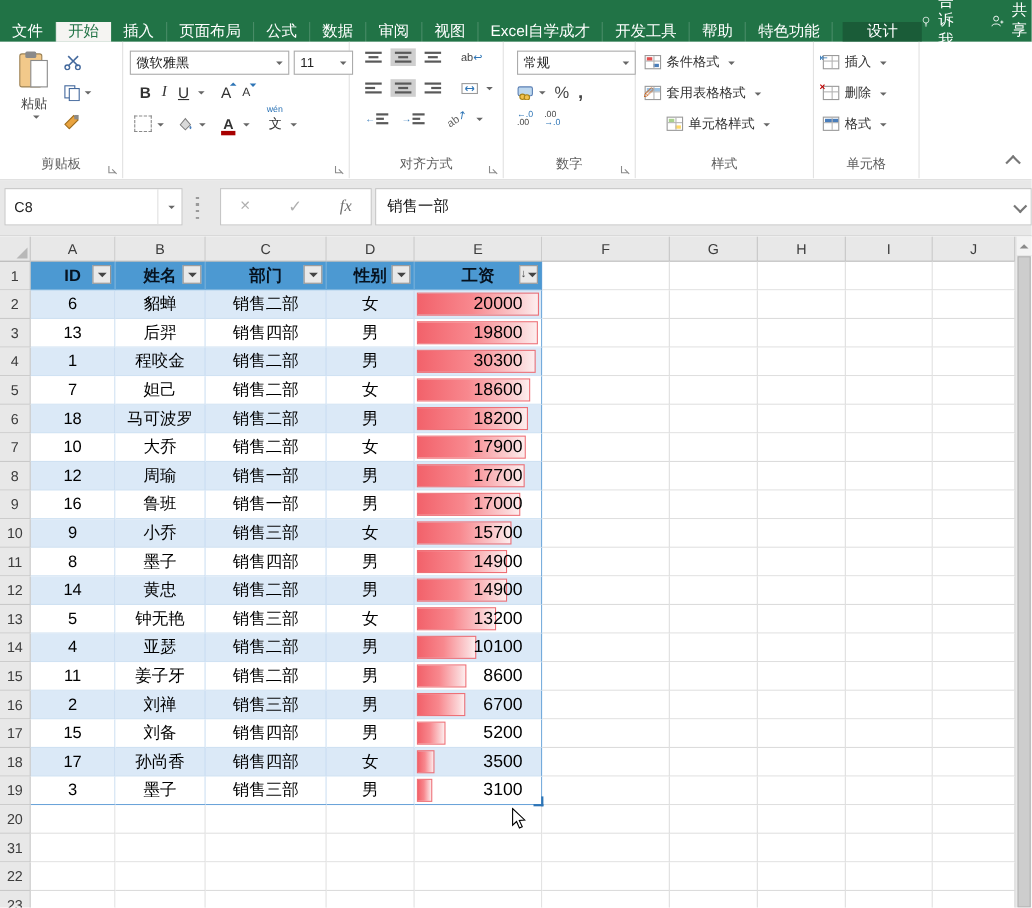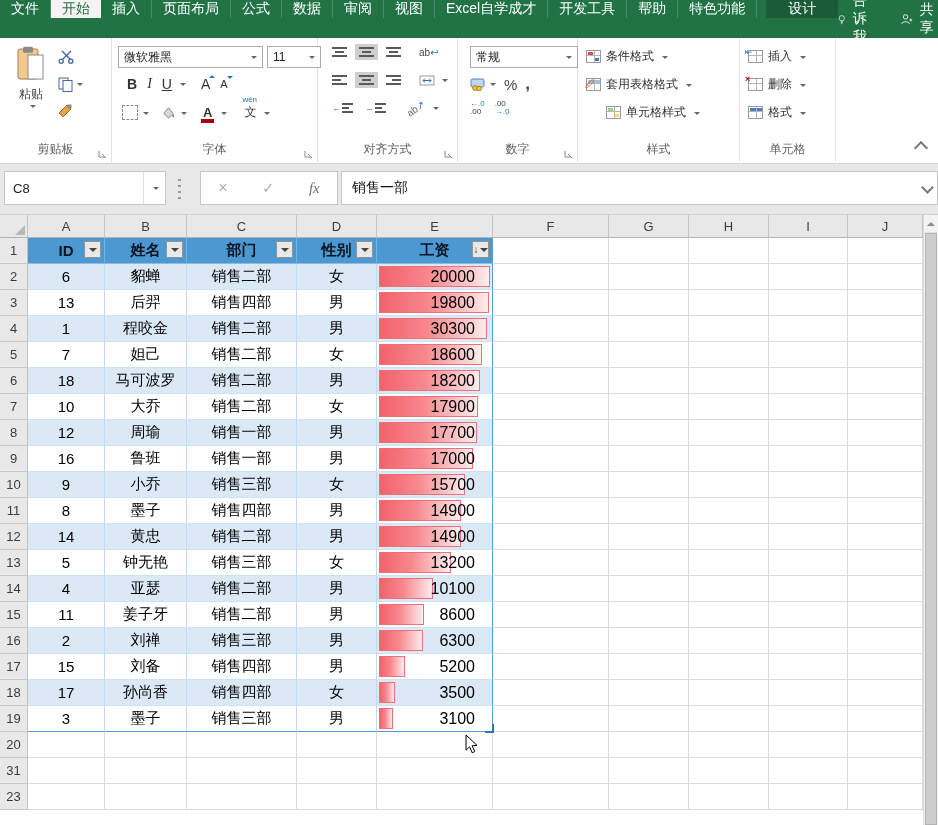--- a/index.html
+++ b/index.html
@@ -1,21 +1,21 @@
 <!DOCTYPE html>
 <html><head>
 <meta charset="utf-8">
 <style>
   html,body{margin:0;padding:0;}
   body{font-family:"Liberation Sans","DejaVu Sans",sans-serif;-webkit-font-smoothing:antialiased;}
   .app{position:relative;width:938px;height:825px;background:#fff;overflow:hidden;font-size:12px;color:#444;}
 
   
   .tabbar{height:38px;background:#217346;display:flex;align-items:stretch;color:#fff;}
-  #tabs{display:flex;align-items:flex-start;}
+  #tabs{display:flex;align-items:flex-end;}
   .tab{display:flex;align-items:center;padding:0 11px;font-size:14px;cursor:default;border-right:1px solid rgba(255,255,255,.18);white-space:nowrap;}
   .tab.active{background:#f5f4f2;color:#217346;border-right:none;}
   .tab.contextual{background:#1a5c38;margin-left:9px;padding:0 22px;border-right:none;}
   .tab-right{margin-left:auto;display:flex;align-items:center;gap:26px;padding-right:14px;font-size:14px;}
   .tr-item{display:flex;align-items:center;gap:7px;}
 
   
   .ribbon{position:relative;height:125px;background:#fff;border-bottom:1px solid #d5d5d5;}
   .rgroup{position:absolute;top:0;height:124px;border-right:1px solid #e2e2e2;box-sizing:border-box;}
   .glabel{position:absolute;bottom:4px;left:0;right:0;text-align:center;color:#5e5e5e;font-size:12px;}
@@ -221,21 +221,20 @@
             <path d="M13,9 q2,2 0,3.5 q-2,-1.5 0,-3.5" fill="#4a7ebb"></path>
           </svg>
         <span class="caret"></span>
         <span style="width:8px;"></span>
         <span class="fc"><span>A</span><span class="bar"></span></span>
         <span class="caret"></span>
         <span style="width:10px;"></span>
         <span class="pinyin"><i>wén</i><span>文</span></span>
         <span class="caret"></span>
       </div>
-      <div class="glabel">字体</div>
       <div class="launcher"><svg width="9" height="9">
             <path d="M1,1 v6 h6 M4,4 l4,4" fill="none" stroke="#8a8a8a"></path>
           </svg></div>
     </div>
 
     <div class="rgroup" style="left:318px;width:140px;">
       <div class="al-row" style="top:6px;">
         <span class="tgl">
             <span class="bars c">
               <i></i>
@@ -830,21 +829,21 @@
             <span>刘禅</span>
           </div>
           <div class="cell t banded" style="width: 110px;">
             <span>销售三部</span>
           </div>
           <div class="cell t banded" style="width: 80px;">
             <span>男</span>
           </div>
           <div class="cell t banded tright salary" style="width: 116px;">
             <span class="dbar" style="width: calc(41.5% - 4px);"></span>
-            <span class="val">6300</span>
+            <span class="val">6700</span>
           </div>
           <div class="cell" style="width: 116px;"></div>
           <div class="cell" style="width: 80px;"></div>
           <div class="cell" style="width: 80px;"></div>
           <div class="cell" style="width: 79px;"></div>
           <div class="cell" style="width: 75px;"></div>
         </div>
         <div class="grow">
           <div class="rnum">17</div>
           <div class="cell t" style="width: 77px;">
@@ -925,20 +924,33 @@
           <div class="cell" style="width: 80px;"></div>
           <div class="cell" style="width: 116px;"></div>
           <div class="cell" style="width: 116px;"></div>
           <div class="cell" style="width: 80px;"></div>
           <div class="cell" style="width: 80px;"></div>
           <div class="cell" style="width: 79px;"></div>
           <div class="cell" style="width: 75px;"></div>
         </div>
         <div class="grow">
           <div class="rnum">31</div>
+          <div class="cell" style="width: 77px;"></div>
+          <div class="cell" style="width: 82px;"></div>
+          <div class="cell" style="width: 110px;"></div>
+          <div class="cell" style="width: 80px;"></div>
+          <div class="cell" style="width: 116px;"></div>
+          <div class="cell" style="width: 116px;"></div>
+          <div class="cell" style="width: 80px;"></div>
+          <div class="cell" style="width: 80px;"></div>
+          <div class="cell" style="width: 79px;"></div>
+          <div class="cell" style="width: 75px;"></div>
+        </div>
+        <div class="grow">
+          <div class="rnum">22</div>
           <div class="cell" style="width: 77px;"></div>
           <div class="cell" style="width: 82px;"></div>
           <div class="cell" style="width: 110px;"></div>
           <div class="cell" style="width: 80px;"></div>
           <div class="cell" style="width: 116px;"></div>
           <div class="cell" style="width: 116px;"></div>
           <div class="cell" style="width: 80px;"></div>
           <div class="cell" style="width: 80px;"></div>
           <div class="cell" style="width: 79px;"></div>
           <div class="cell" style="width: 75px;"></div>

